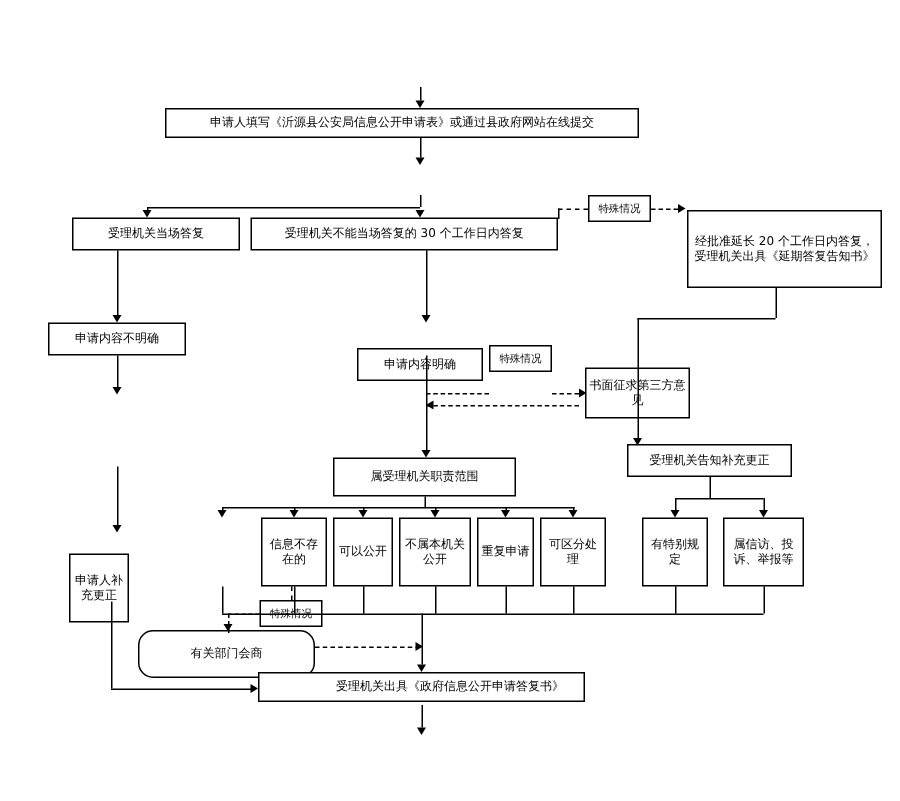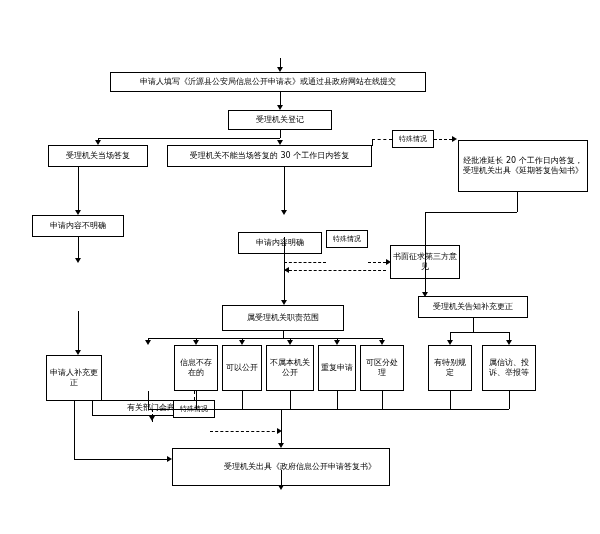--- a/index.html
+++ b/index.html
@@ -68,39 +68,38 @@
     border-bottom: 3px solid transparent;
     border-right: 5px solid #000000;
   }
 </style>
 </head>
 <body>
 
 <div id="page">
 
   <div class="node" style="left:110px;top:72px;width:316px;height:20px;">申请人填写《沂源县公安局信息公开申请表》或通过县政府网站在线提交</div>
-  <div class="node" style="left:228px;top:110px;width:104px;height:20px;">受理机关登记</div>
-  <div class="node" style="left:48px;top:145px;width:100px;height:22px;">受理机关当场答复</div>
+  <div class="node" style="left:48px;top:145px;width:112px;height:22px;">受理机关当场答复</div>
   <div class="node" style="left:167px;top:145px;width:205px;height:22px;">受理机关不能当场答复的 30 个工作日内答复</div>
   <div class="node" style="left:458px;top:140px;width:130px;height:52px;">经批准延长 20 个工作日内答复，受理机关出具《延期答复告知书》</div>
   <div class="node" style="left:32px;top:215px;width:92px;height:22px;">申请内容不明确</div>
   <div class="node" style="left:238px;top:232px;width:84px;height:22px;">申请内容明确</div>
   <div class="node" style="left:390px;top:245px;width:70px;height:34px;">书面征求第三方意见</div>
   <div class="node" style="left:222px;top:305px;width:122px;height:26px;">属受理机关职责范围</div>
   <div class="node" style="left:418px;top:296px;width:110px;height:22px;">受理机关告知补充更正</div>
-  <div class="node" style="left:46px;top:355px;width:56px;height:46px;">申请人补充更正</div>
+  <div class="node" style="left:46px;top:369px;width:40px;height:46px;">申请人补充更正</div>
   <div class="node" style="left:174px;top:345px;width:44px;height:46px;">信息不存在的</div>
   <div class="node" style="left:222px;top:345px;width:40px;height:46px;">可以公开</div>
   <div class="node" style="left:266px;top:345px;width:48px;height:46px;">不属本机关公开</div>
   <div class="node" style="left:318px;top:345px;width:38px;height:46px;">重复申请</div>
   <div class="node" style="left:360px;top:345px;width:44px;height:46px;">可区分处理</div>
   <div class="node" style="left:428px;top:345px;width:44px;height:46px;">有特别规定</div>
   <div class="node" style="left:482px;top:345px;width:54px;height:46px;">属信访、投诉、举报等</div>
-  <div class="node" style="left:92px;top:400px;width:118px;height:16px;">有关部门会商</div>
-  <div class="node" style="left:172px;top:448px;width:218px;height:38px;padding-left:40px;">受理机关出具《政府信息公开申请答复书》</div>
+  <div class="node" style="left:92px;top:420px;width:118px;height:32px;border-radius:10px;">有关部门会商</div>
+  <div class="node" style="left:172px;top:448px;width:218px;height:20px;padding-left:40px;">受理机关出具《政府信息公开申请答复书》</div>
 
   <div class="node" style="left:392px;top:130px;width:42px;height:18px;font-size:7px;">特殊情况</div>
   <div class="node" style="left:326px;top:230px;width:42px;height:18px;font-size:7px;">特殊情况</div>
   <div class="node" style="left:173px;top:400px;width:42px;height:18px;font-size:7px;">特殊情况</div>
 
   <div class="vline" style="left:280px;top:58px;height:9px;"></div>
   <div class="arrow-d" style="left:277px;top:67px;"></div>
 
   <div class="vline" style="left:280px;top:92px;height:13px;"></div>
   <div class="arrow-d" style="left:277px;top:105px;"></div>

